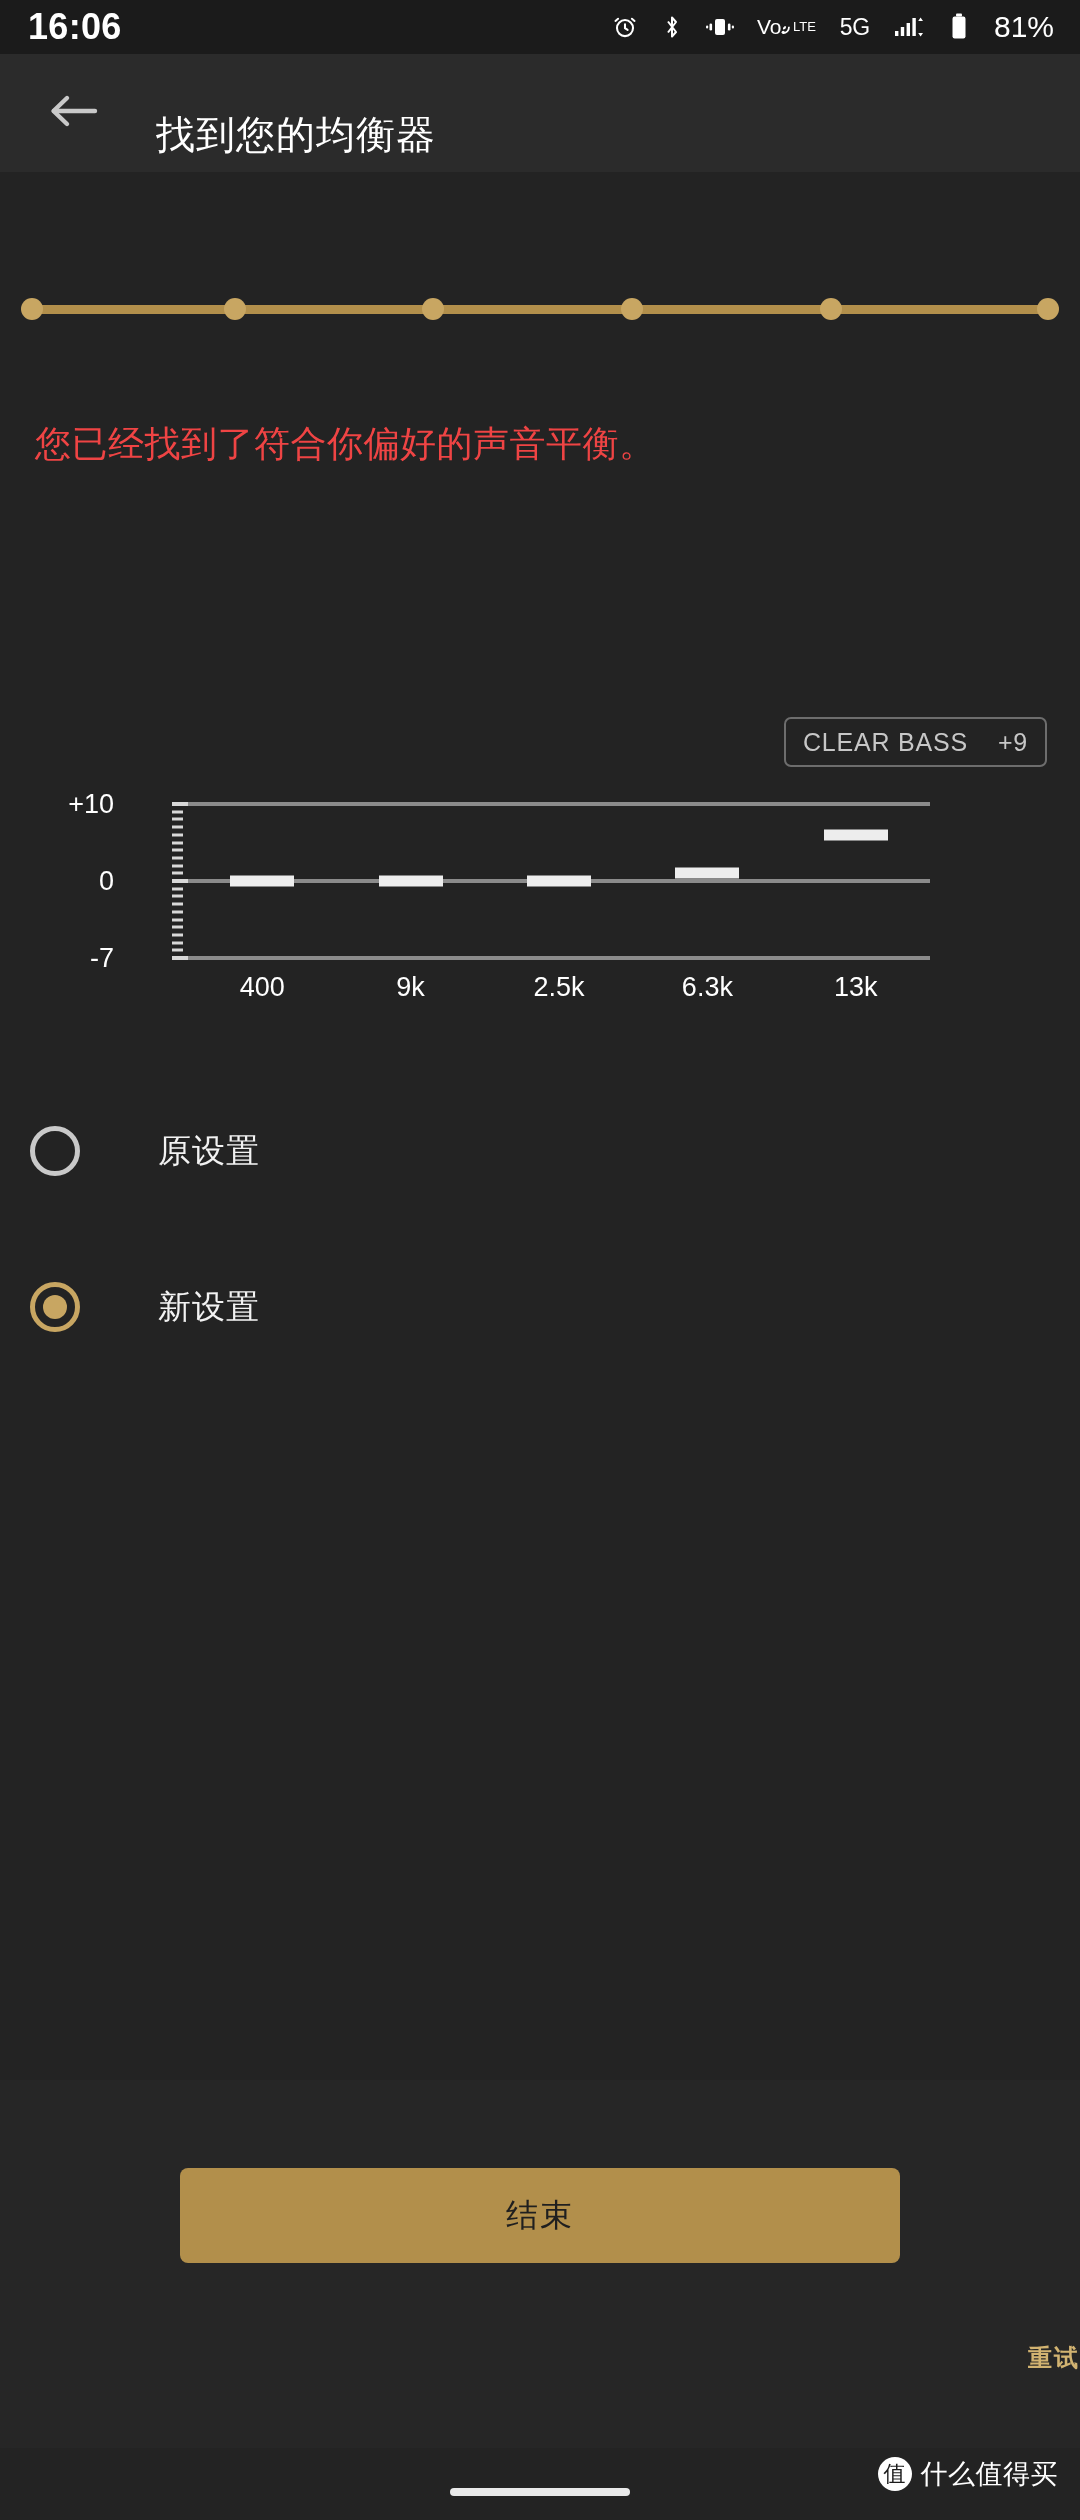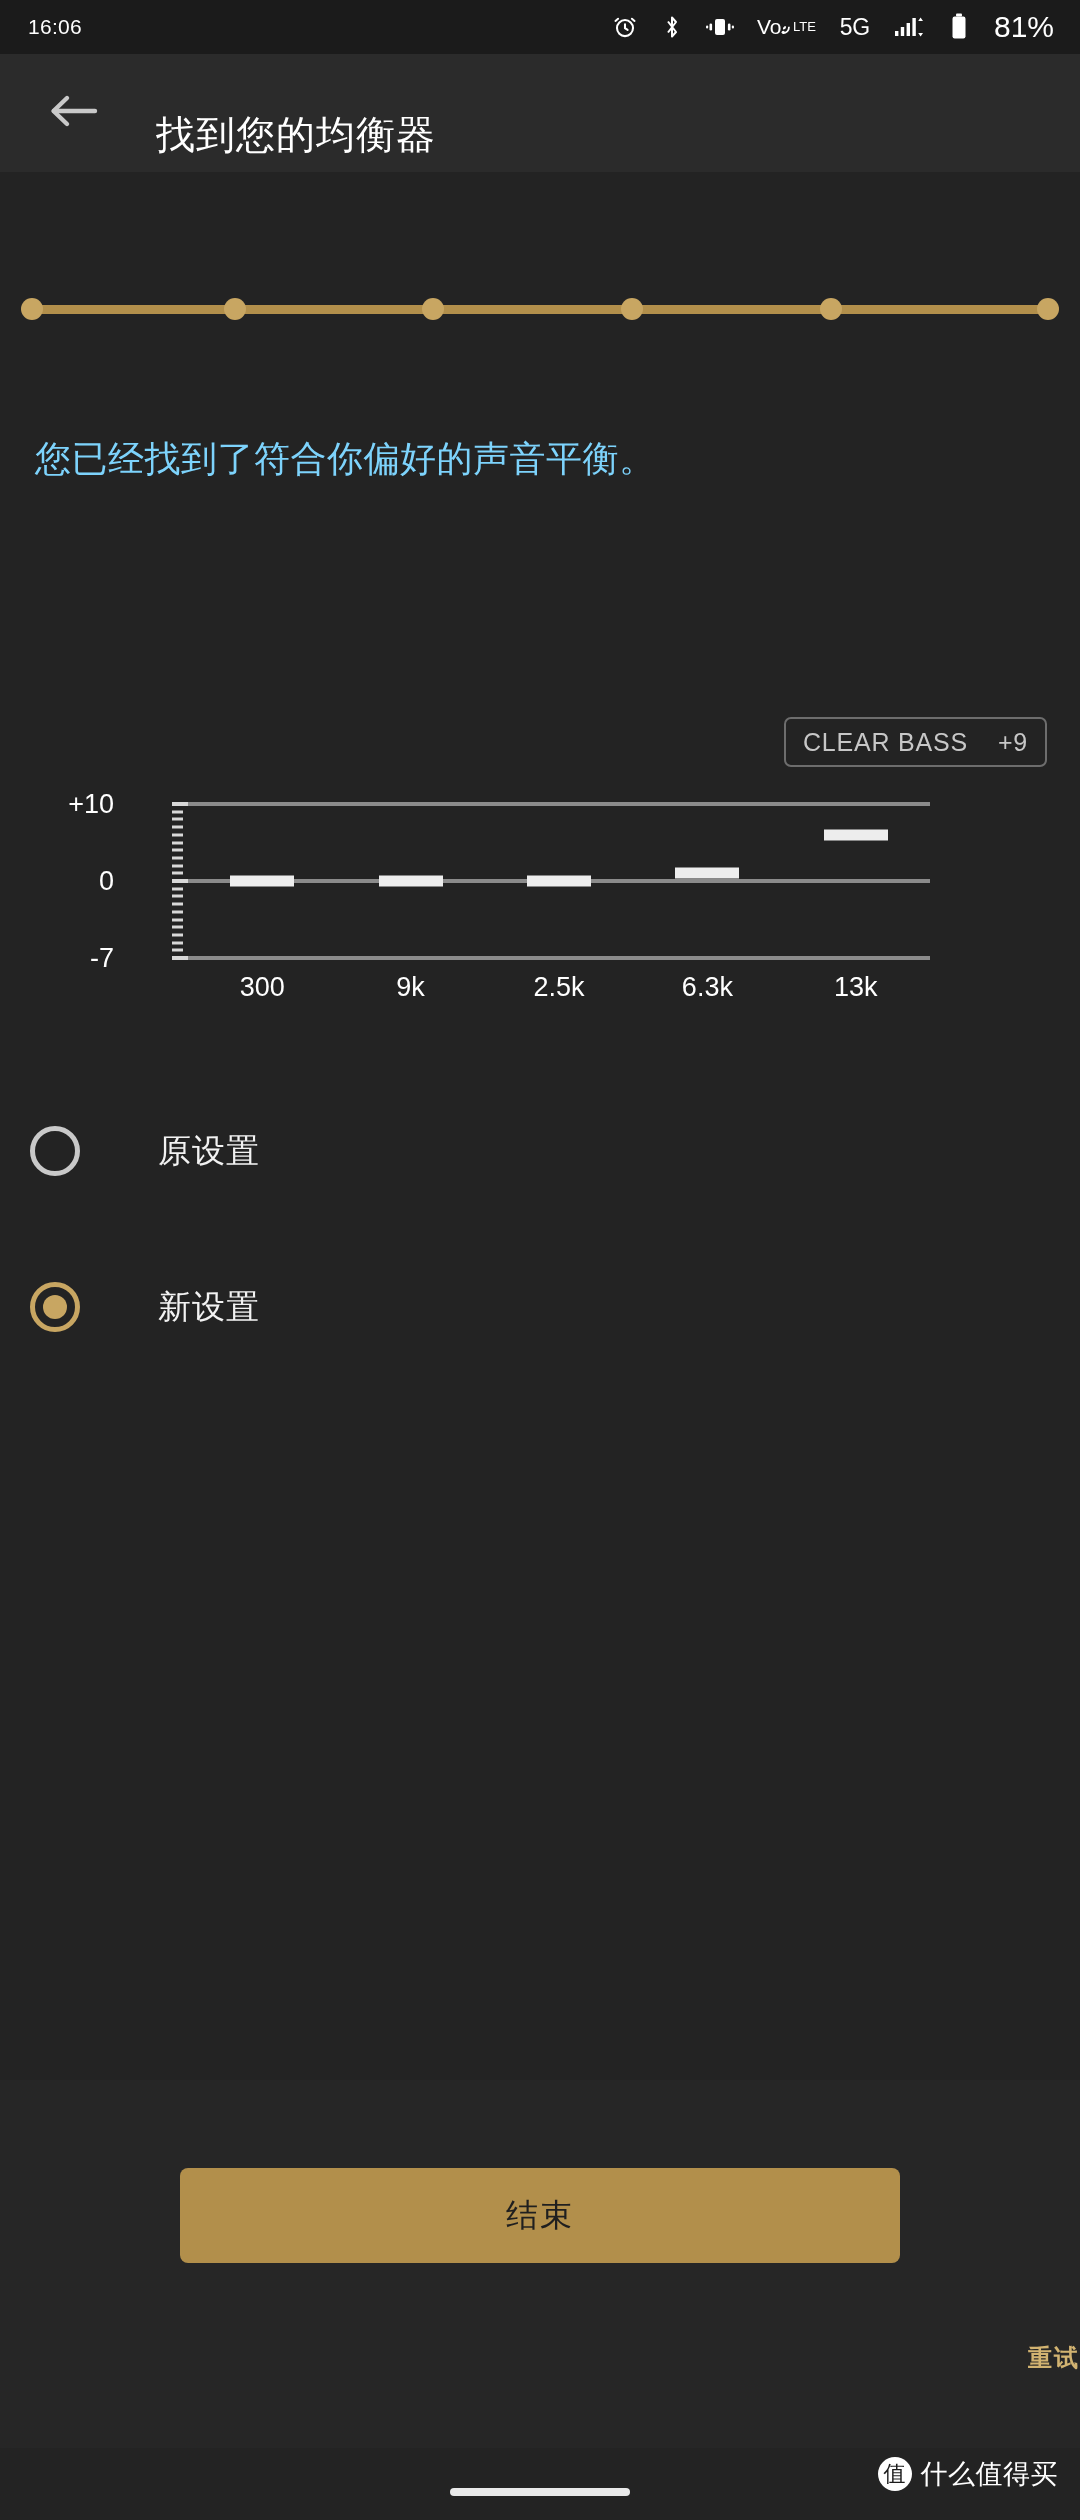--- a/index.html
+++ b/index.html
@@ -23,23 +23,23 @@
   .statusbar {
     height: 54px;
     background: #1b1b1b;
     display: flex;
     align-items: center;
     padding: 0 26px 0 28px;
     flex: 0 0 auto;
     color: #fff;
   }
   .sb-time {
-    font-size: 21px;
+    font-size: 36px;
     letter-spacing: .3px;
-    font-weight: 400;
+    font-weight: 700;
   }
   .sb-right {
     margin-left: auto;
     display: flex;
     align-items: center;
     gap: 23px;
   }
   .sb-right svg { display: block; }
   .sb-5g {
     font-size: 23px;
@@ -101,25 +101,24 @@
     width: 22px; height: 22px;
     border-radius: 50%;
     background: #c8a662;
     transform: translateX(-50%);
   }
 
   .headline {
     position: absolute;
     left: 35px; right: 30px;
     top: 248px;
-    color: #7dd3fc;
+    color: #ef4444;
     font-size: 36px;
     line-height: 1.35;
     letter-spacing: .5px;
-    margin-top: 15px;
   }
 
   
   .badge {
     position: absolute;
     right: 33px;
     top: 545px;
     border: 2px solid #6d6d6d;
     border-radius: 7px;
     height: 46px;
@@ -437,21 +436,21 @@
           <div class="eq-bar" style="left: 371px; width: 64px; top: 77px; background: rgb(237, 237, 237);"></div>
           <div class="eq-bar" style="left: 519.4px; width: 64px; top: 69.3px; background: rgb(237, 237, 237);"></div>
           <div class="eq-bar" style="left: 667.8px; width: 64px; top: 30.8px; background: rgb(237, 237, 237);"></div>
         </div>
       <div id="eq-ylabels">
           <div class="eq-ylabel" style="top: 12px;">+10</div>
           <div class="eq-ylabel" style="top: 89px;">0</div>
           <div class="eq-ylabel" style="top: 166px;">-7</div>
         </div>
       <div id="eq-xlabels">
-          <div class="eq-xlabel" style="left: 132.2px; top: 180px;">300</div>
+          <div class="eq-xlabel" style="left: 132.2px; top: 180px;">400</div>
           <div class="eq-xlabel" style="left: 280.6px; top: 180px;">9k</div>
           <div class="eq-xlabel" style="left: 429px; top: 180px;">2.5k</div>
           <div class="eq-xlabel" style="left: 577.4px; top: 180px;">6.3k</div>
           <div class="eq-xlabel" style="left: 725.8px; top: 180px;">13k</div>
         </div>
     </div>
 
     <div class="options">
       <div class="opt-row">
         <div class="radio off"></div>

